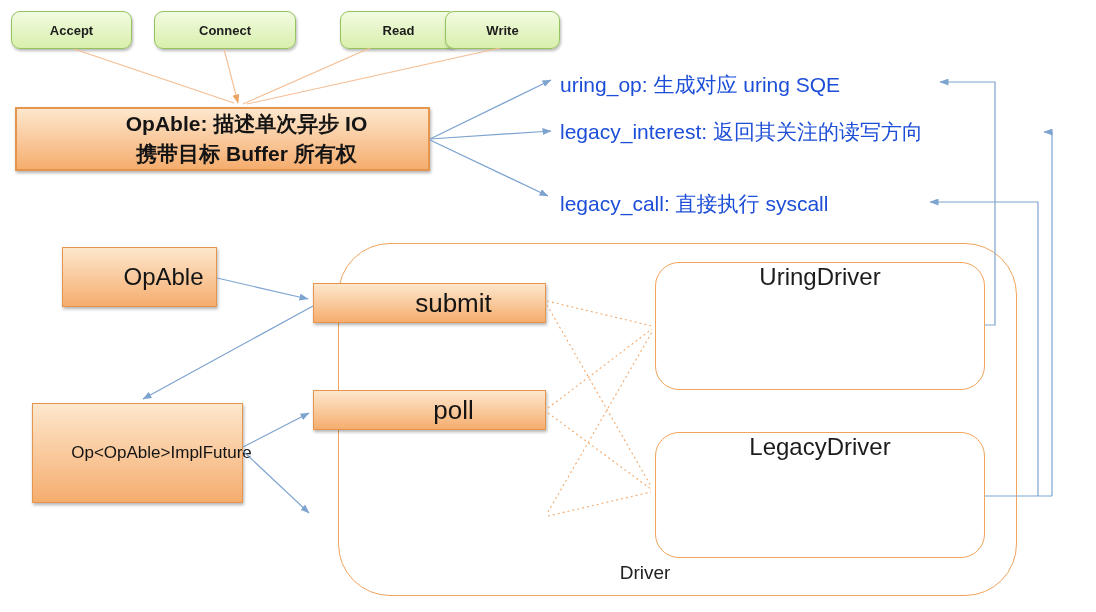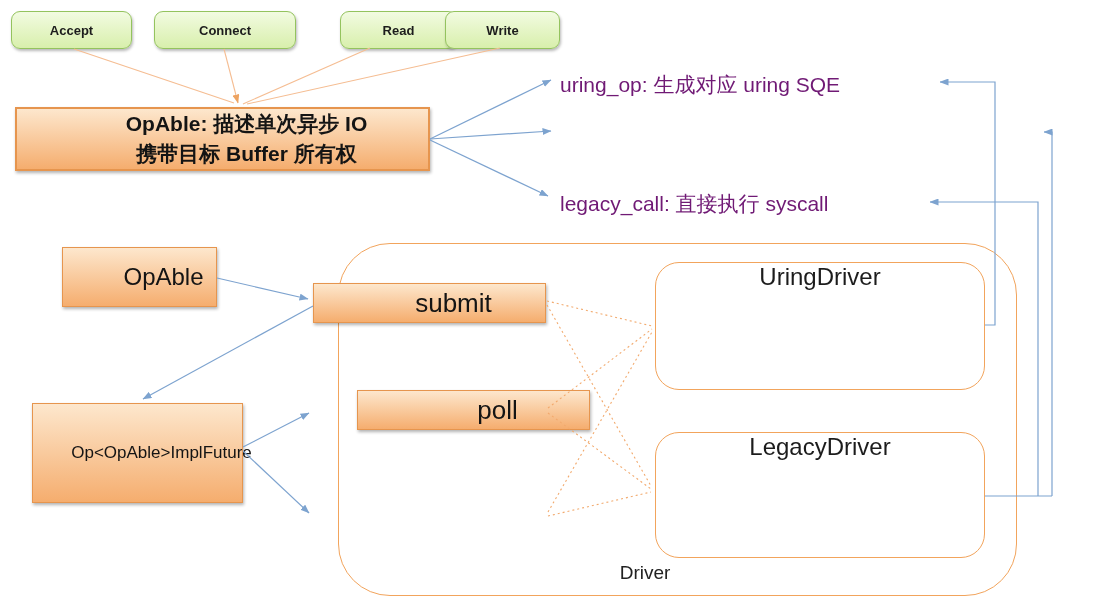--- a/index.html
+++ b/index.html
@@ -26,39 +26,39 @@
     color:#141414;
     padding-left:48px;
   }
   .summary{
     left:15px;top:107px;width:415px;height:64px;border-width:2px;
     flex-direction:column;font-size:21px;font-weight:700;line-height:1.42;
   }
   .node-opable{left:62px;top:247px;width:155px;height:60px;font-size:24px;}
   .node-opimpl{left:32px;top:403px;width:211px;height:100px;flex-direction:row;font-size:17px;line-height:1.55;}
   .mbox{left:313px;width:233px;height:40px;font-size:26px;}
-  .mbox.submit{top:283px;} .mbox.poll{top:390px;margin-left:44px;} .mbox.drop{top:495px;}
+  .mbox.submit{top:283px;} .mbox.poll{top:390px;} .mbox.drop{top:495px;}
   
   .driverbox{
     position:absolute;left:655px;width:330px;box-sizing:border-box;
     border:1.5px solid #f2a45c;border-radius:24px;background:#ffffff;
     display:flex;align-items:flex-start;justify-content:center;
     font-size:24px;color:#1c1c1c;
   }
   .uring{top:262px;height:128px;} .legacy{top:432px;height:126px;}
   .container{
     position:absolute;left:338px;top:243px;width:679px;height:353px;box-sizing:border-box;
     border:1.6px solid #f2a45c;border-radius:52px;background:transparent;
   }
   .container-label{
     position:absolute;left:595px;top:562px;width:100px;text-align:center;
     font-size:19px;color:#222222;
   }
   .method-label{
-    position:absolute;left:560px;font-size:21px;color:#701a75;white-space:nowrap;
+    position:absolute;left:560px;font-size:21px;color:#1d4ed8;white-space:nowrap;
   }
   .ml-0{top:71px;} .ml-1{top:118px;} .ml-2{top:190px;}
   svg.connectors{position:absolute;left:0;top:0;pointer-events:none;}
 </style>
 </head>
 <body>
 
 <div class="stage">
 
   <div class="gbox" style="left:11px;width:121px;">
@@ -73,20 +73,21 @@
   <div class="gbox" style="left:445px;width:115px;">
       <span>Write</span>
     </div>
 
   <div class="obox summary">
     <span>OpAble: 描述单次异步 IO</span>
     <span>携带目标 Buffer 所有权</span>
   </div>
 
   <div class="method-label ml-0">uring_op: 生成对应 uring SQE</div>
+  <div class="method-label ml-1">legacy_interest: 返回其关注的读写方向</div>
   <div class="method-label ml-2">legacy_call: 直接执行 syscall</div>
 
   <div class="container"></div>
   <div class="container-label">Driver</div>
 
   <div class="driverbox uring">
       <span>UringDriver</span>
     </div>
   <div class="driverbox legacy">
       <span>LegacyDriver</span>

